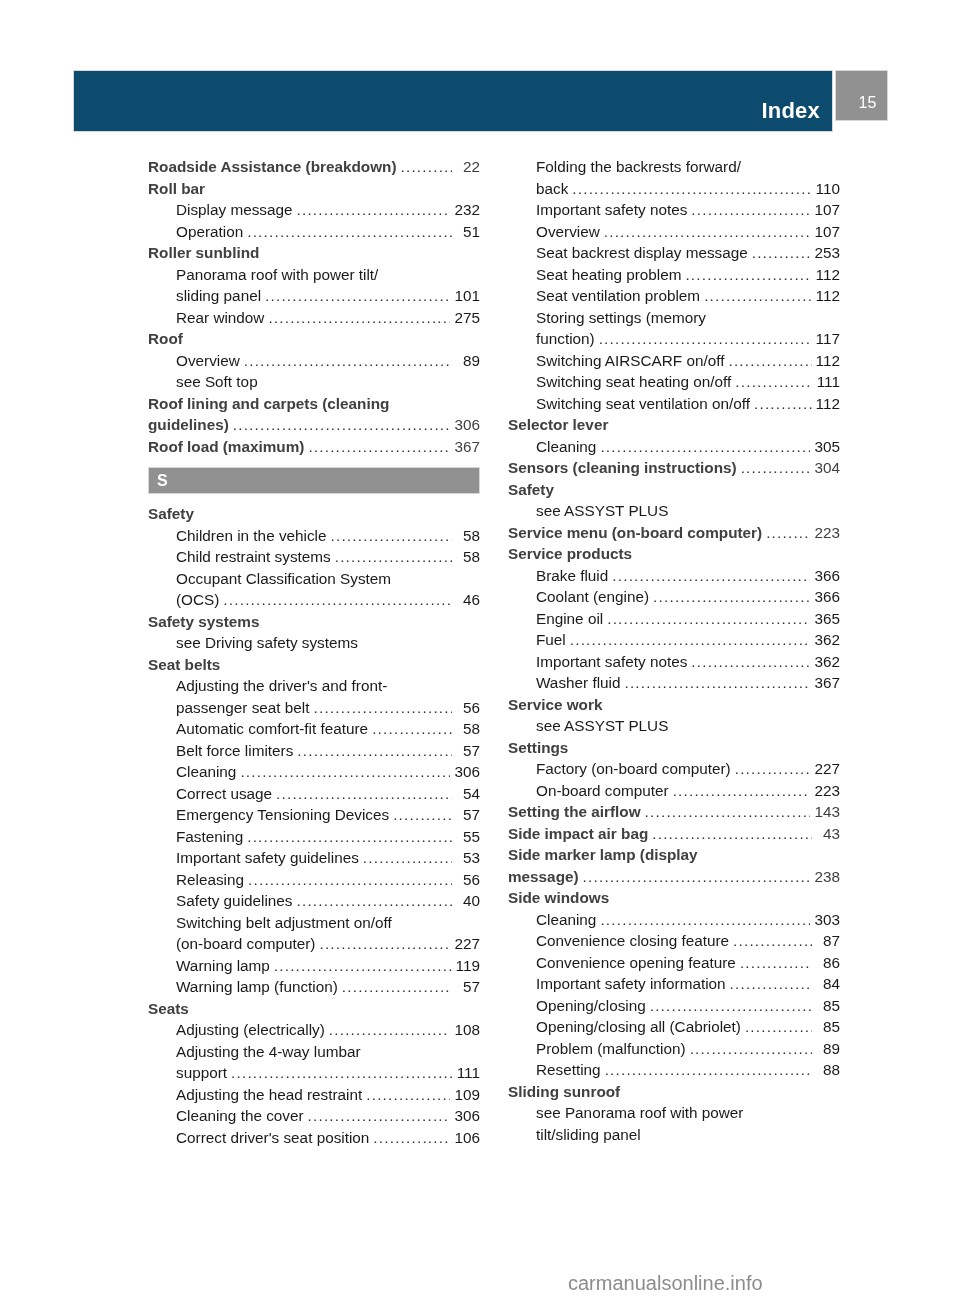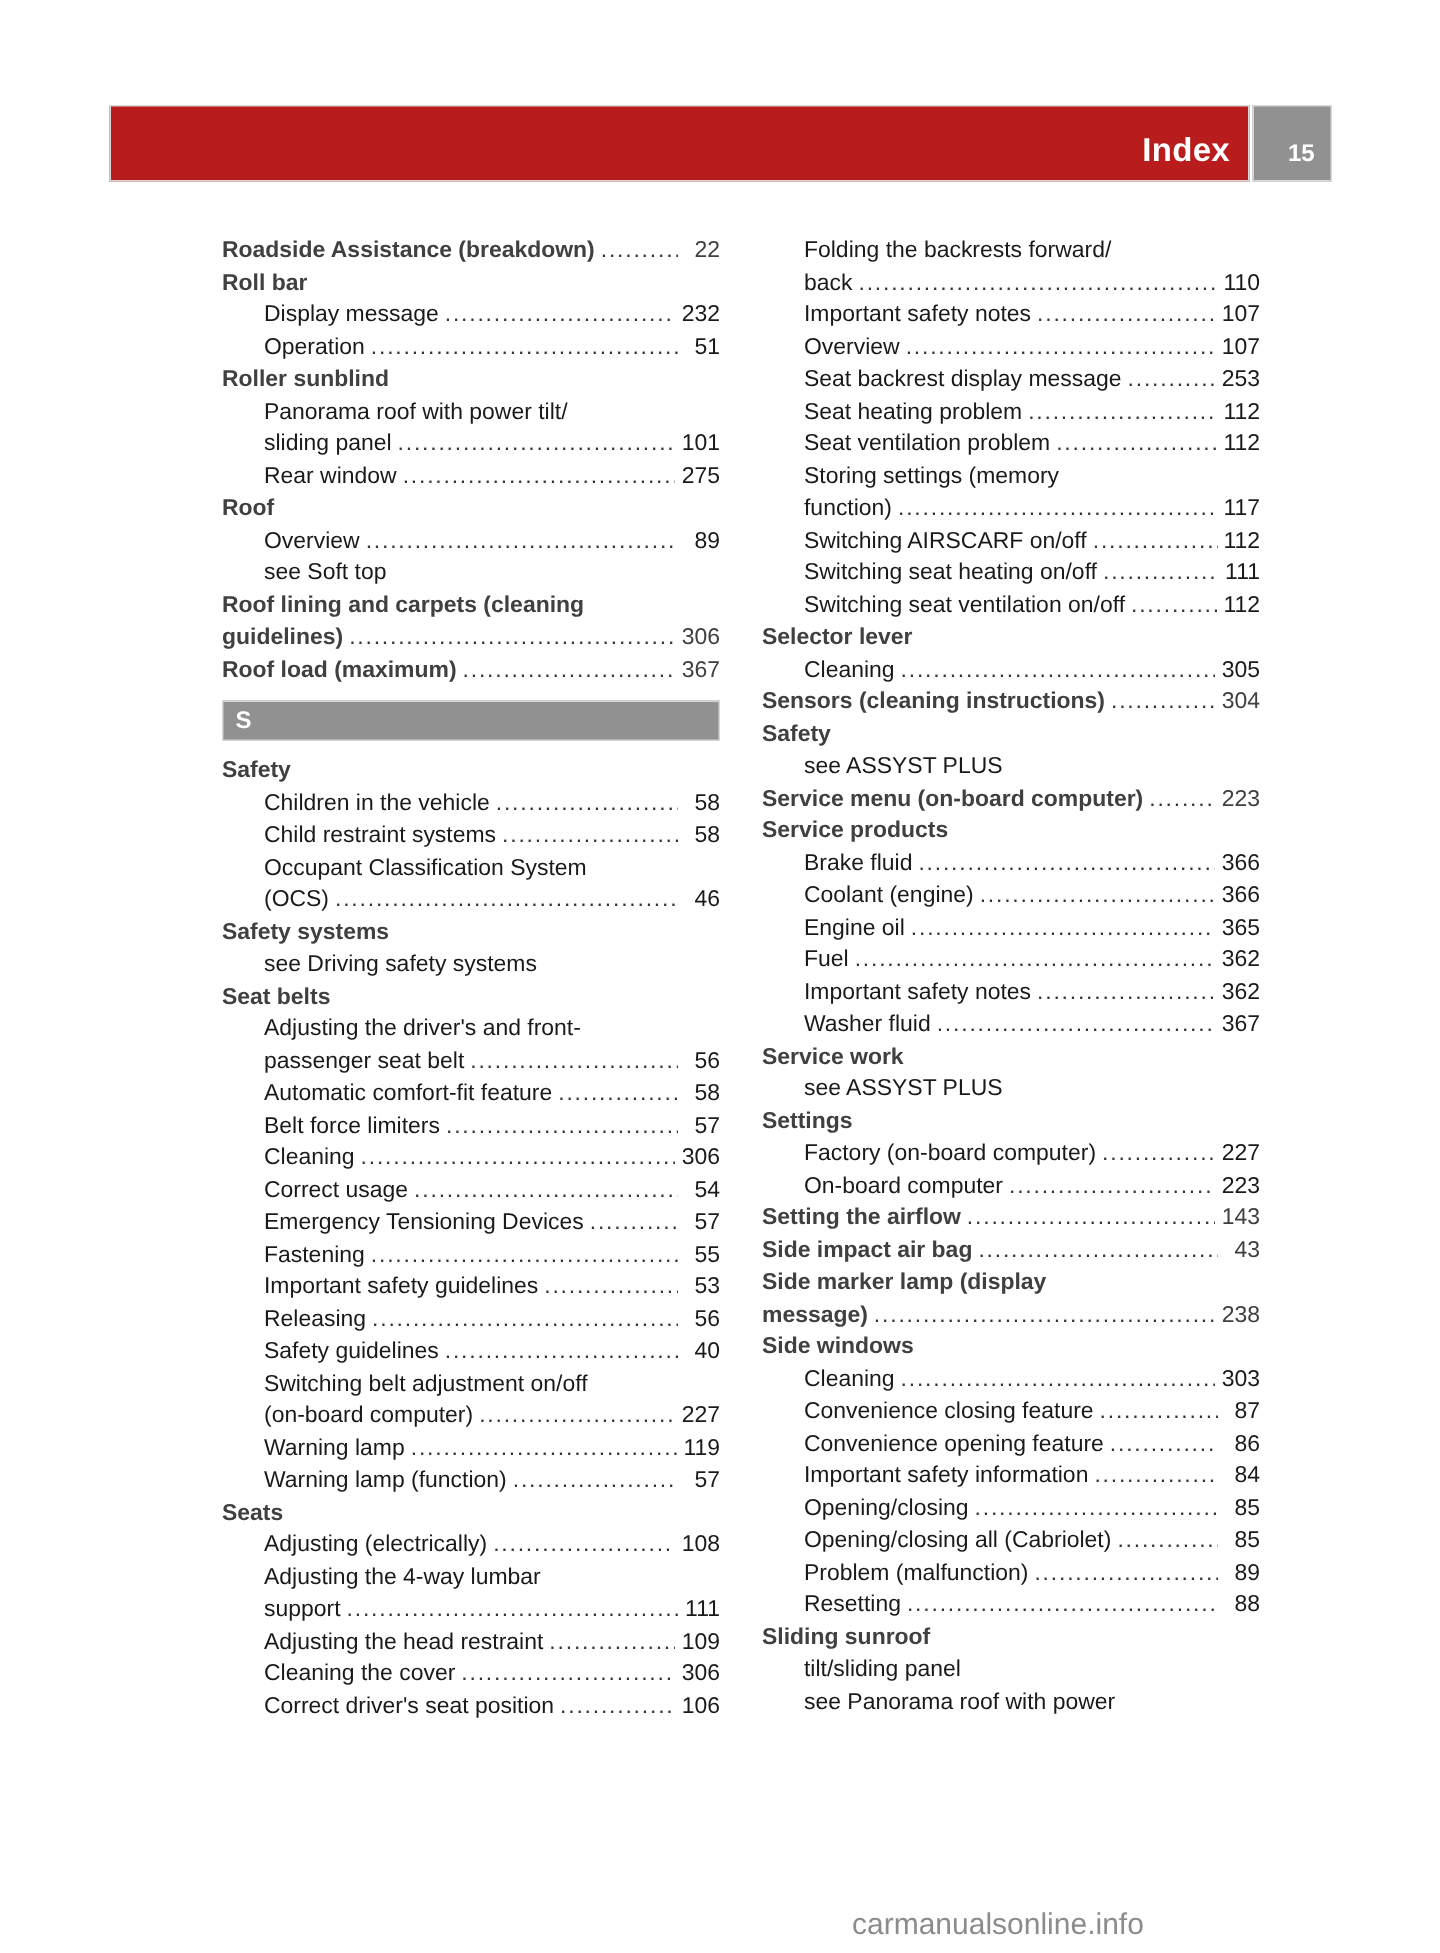--- a/index.html
+++ b/index.html
@@ -1,25 +1,25 @@
 <!DOCTYPE html>
 <html><head>
 <meta charset="utf-8">
 <style>
   html, body { margin:0; padding:0; background:#ffffff; }
   body { width:960px; height:1302px; position:relative; overflow:hidden;
          font-family:"Liberation Sans", "DejaVu Sans", sans-serif; color:#1a1a1a; }
-  .header-bar { position:absolute; left:73px; top:70px; width:760px; height:51px;
-                background:#b91c1c; border:1px solid #d8d8d8; box-sizing:border-box; }
+  .header-bar { position:absolute; left:73px; top:70px; width:760px; height:62px;
+                background:#0c4a6e; border:1px solid #d8d8d8; box-sizing:border-box; }
   .header-title { position:absolute; right:12px; bottom:7px; color:#fff; font-weight:bold;
                   font-size:22px; letter-spacing:0.2px; }
   .page-box { position:absolute; left:835px; top:70px; width:53px; height:51px;
               background:#919191; border:1px solid #d8d8d8; box-sizing:border-box; }
   .page-num { position:absolute; left:12px; right:0; bottom:8px; text-align:center; color:#fff;
-              font-weight:bold; font-size:16px; }
+              font-weight:normal; font-size:16px; }
   .col { position:absolute; top:156px; width:332px; font-size:15.3px; }
   .col.left { left:148px; }
   .col.right { left:508px; }
   .line { height:21.5px; line-height:21.5px; position:relative; white-space:nowrap; }
   .line.sub { padding-left:28px; }
   .line.bold { font-weight:bold; color:#404040; }
   .line.dotted { display:flex; }
   .line.dotted .txt { flex:0 0 auto; }
   .line.dotted .dots { flex:1 1 auto; overflow:hidden; margin:0 4px 0 4px; color:#333; letter-spacing:1.2px; font-weight:normal; }
   .line.dotted .dots::before { content:"..................................................................................................................."; }
@@ -368,17 +368,17 @@
       <span class="txt">Problem (malfunction)</span>
       <span class="dots"></span>
       <span class="pg">89</span>
     </div>
     <div class="line sub dotted">
       <span class="txt">Resetting</span>
       <span class="dots"></span>
       <span class="pg">88</span>
     </div>
     <div class="line bold"><span class="txt">Sliding sunroof</span></div>
+    <div class="line sub"><span class="txt">see Panorama roof with power</span></div>
     <div class="line sub"><span class="txt">tilt/sliding panel</span></div>
-    <div class="line sub"><span class="txt">see Panorama roof with power</span></div>
   </div>
 
 <div class="watermark">carmanualsonline.info</div>
 
 </body></html>

